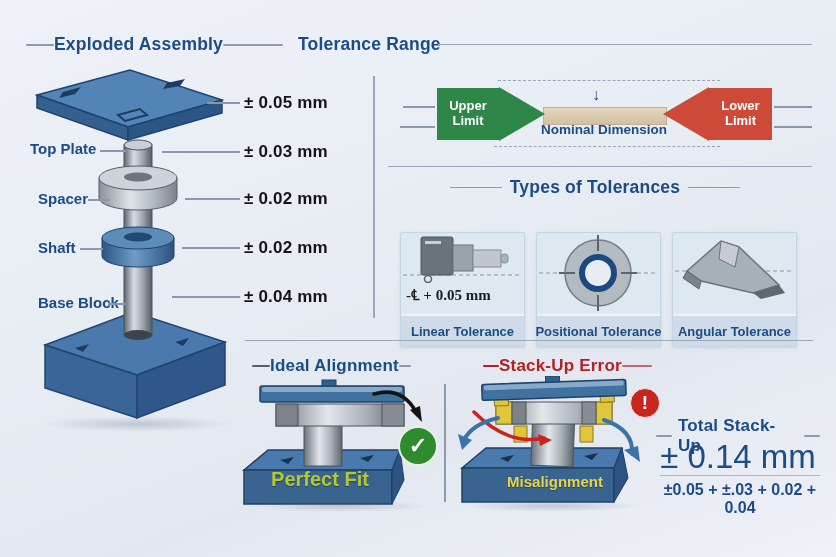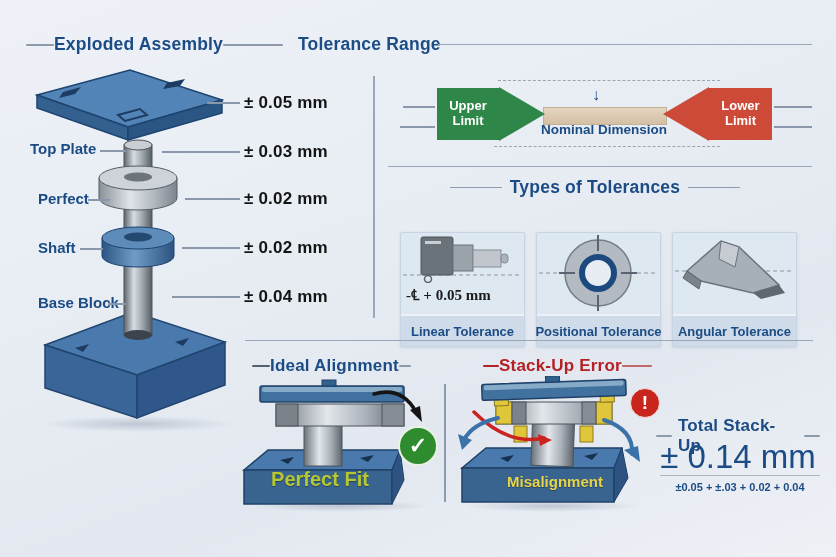--- a/index.html
+++ b/index.html
@@ -89,21 +89,21 @@
     <polygon points="22,35 113,67 113,80 22,48" fill="#33608f" stroke="#1e4470" stroke-width="1.5"></polygon>
     <polygon points="113,67 207,40 207,53 113,80" fill="#2b5683" stroke="#1e4470" stroke-width="1.5"></polygon>
     <polygon points="48,32 66,27 60,34 44,38" fill="#1d3c62"></polygon>
     <polygon points="152,23 170,19 165,26 148,29" fill="#1d3c62"></polygon>
     <polygon points="103,55 125,49 132,55 110,61" fill="none" stroke="#1d3c62" stroke-width="2"></polygon>
   </svg>
   <div class="shadow-ellipse" style="left:40px;top:416px;width:195px;height:16px;"></div>
 
   <div class="abs part-label" style="left:30px;top:140px;">Top Plate</div>
   <div class="leader" style="left:100px;top:150px;width:26px;"></div>
-  <div class="abs part-label" style="left:38px;top:190px;">Perfect</div>
+  <div class="abs part-label" style="left:38px;top:190px;">Spacer</div>
   <div class="leader" style="left:88px;top:199px;width:22px;"></div>
   <div class="abs part-label" style="left:38px;top:239px;">Shaft</div>
   <div class="leader" style="left:80px;top:248px;width:23px;"></div>
   <div class="abs part-label" style="left:38px;top:294px;">Base Block</div>
   <div class="leader" style="left:108px;top:303px;width:18px;"></div>
 
   <div class="leader" style="left:207px;top:102px;width:33px;"></div>
   <div class="leader" style="left:162px;top:151px;width:78px;"></div>
   <div class="leader" style="left:185px;top:198px;width:55px;"></div>
   <div class="leader" style="left:182px;top:247px;width:58px;"></div>
@@ -288,18 +288,18 @@
 
   <div class="abs badge" style="left:630px;top:388px;width:28px;height:28px;background:#c8251c;font-size:19px;border:1.5px solid #f3e2e0;">!</div>
 
   <div class="abs section-title" style="left:656px;top:416px;width:164px;justify-content:center;gap:6px;font-size:17px;">
     <span class="dash" style="width:16px;height:1.5px;"></span>
     <span>Total Stack-Up</span>
     <span class="dash" style="width:16px;height:1.5px;"></span>
   </div>
   <div class="abs navy" style="left:658px;top:438px;width:160px;text-align:center;font-size:33px;font-weight:normal;">± 0.14 mm</div>
   <div class="abs hline" style="left:660px;top:475px;width:160px;background:#aab6c6;"></div>
-  <div class="abs navy" style="left:648px;top:481px;width:184px;text-align:center;font-size:11px;font-weight:bold;">±0.05 + ±.03 + 0.02 + 0.04</div>
+  <div class="abs navy" style="left:648px;top:481px;width:184px;text-align:center;font-size:16px;font-weight:bold;">±0.05 + ±.03 + 0.02 + 0.04</div>
 
   <div class="shadow-ellipse" style="left:250px;top:500px;width:180px;height:12px;"></div>
   <div class="shadow-ellipse" style="left:462px;top:500px;width:180px;height:12px;"></div>
 
 </div>
 
 </body></html>

